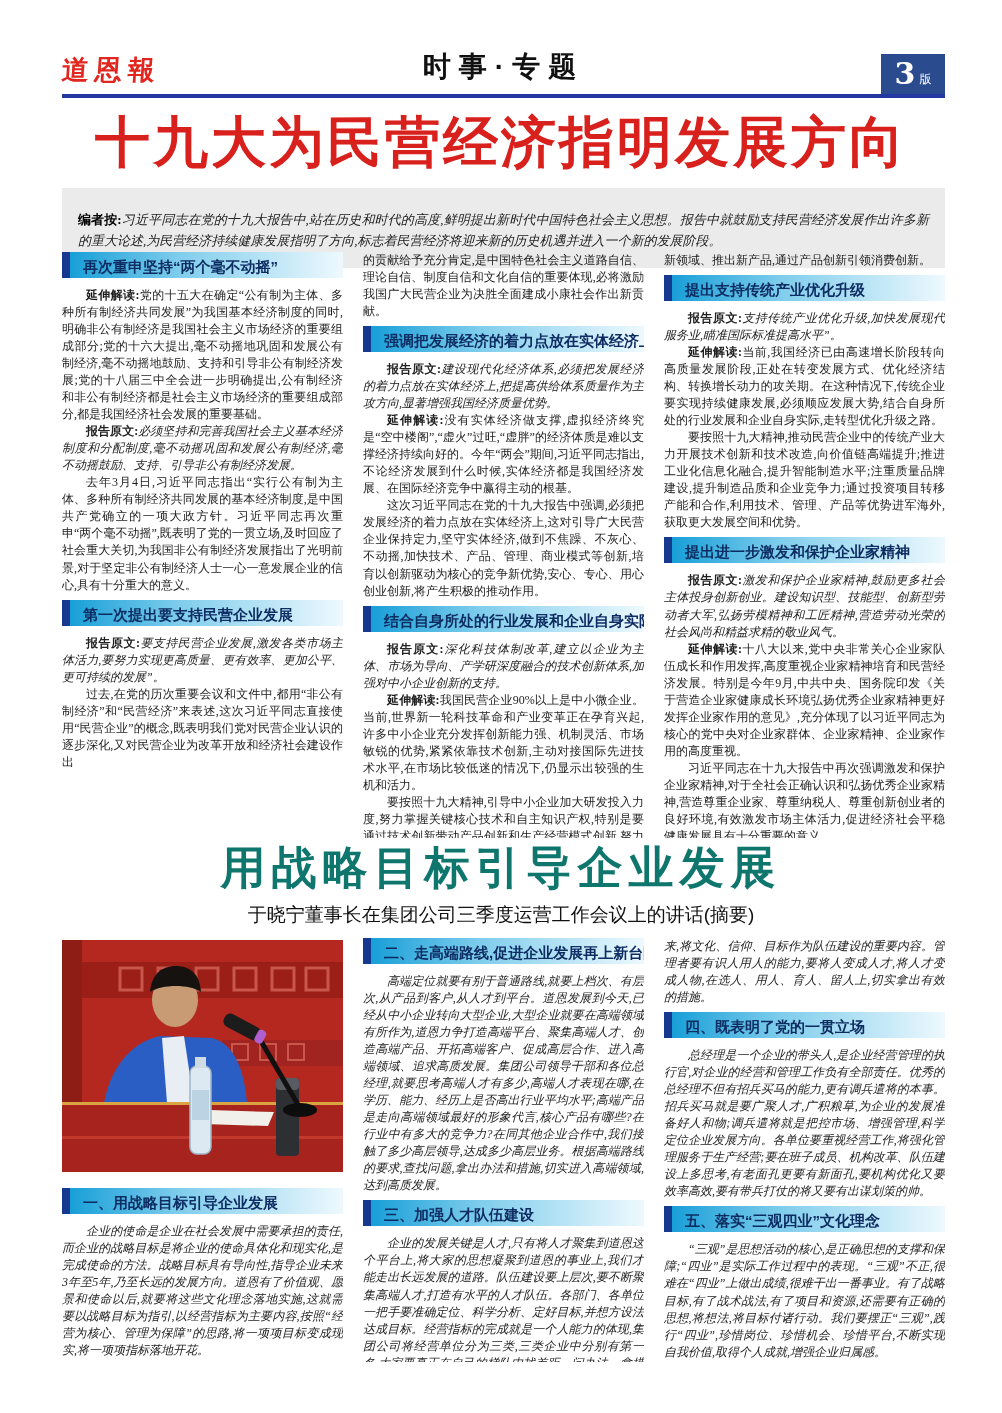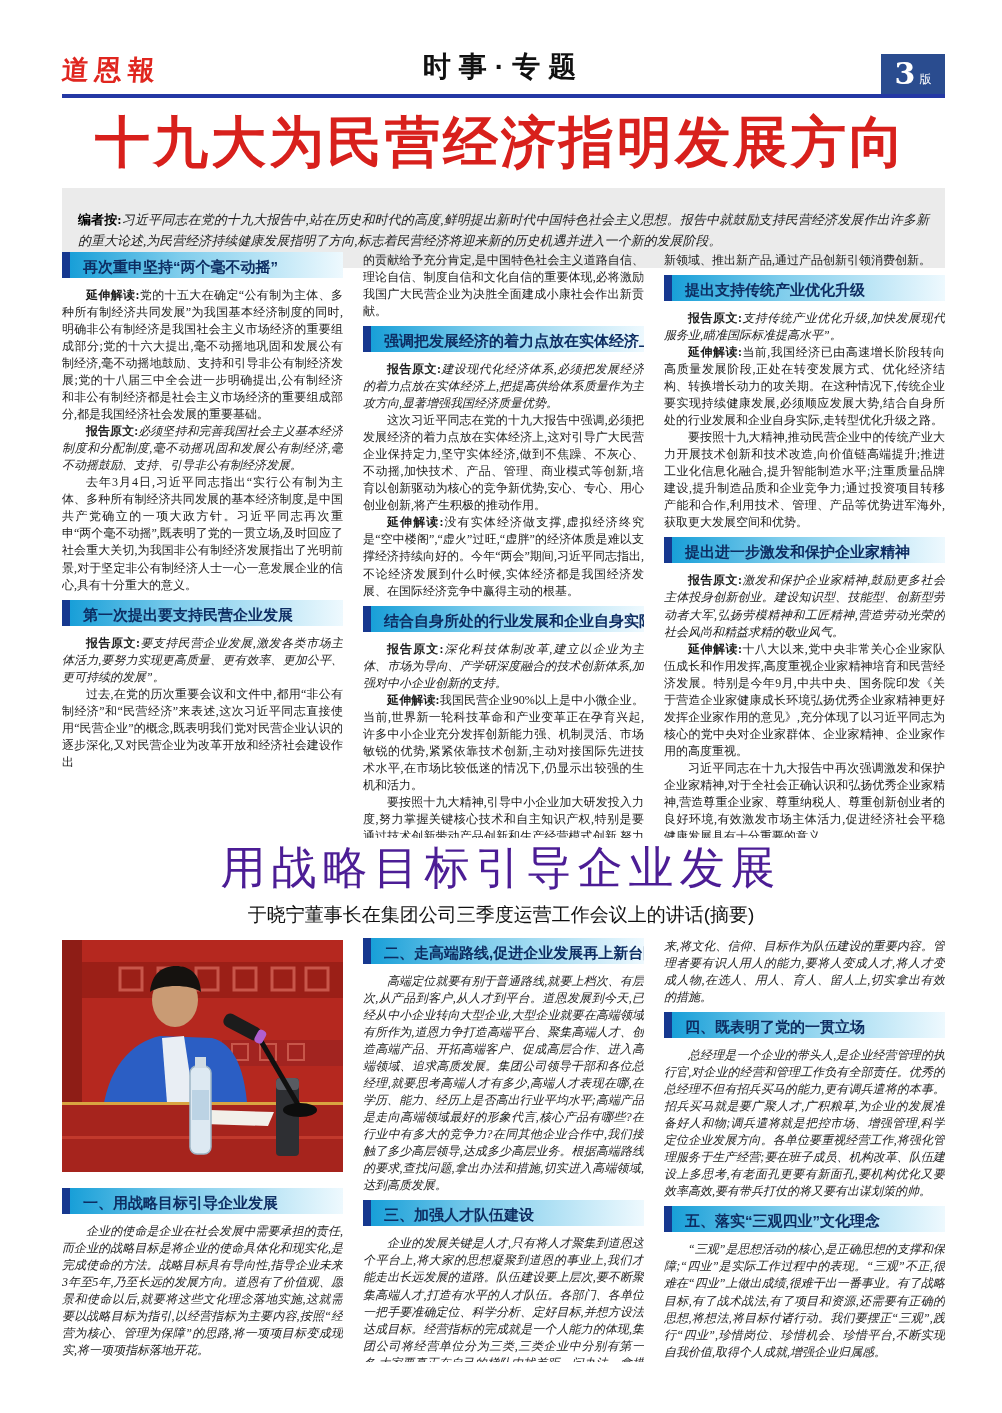--- a/index.html
+++ b/index.html
@@ -34,22 +34,22 @@
            background:linear-gradient(90deg,#189fd8 0%,#7fcdec 40%,#eef9fe 100%);
            border-left:8px solid #16388f;padding-left:13px;white-space:nowrap;overflow:hidden;
            font-family:"Liberation Sans","DejaVu Sans",sans-serif;}
   .col > div > .sec-hdr:first-child{margin-top:0;}
   .para{margin:0;text-indent:2em;}
   .para.noindent{text-indent:0;}
   .para b{font-style:normal;}
   .para.original{font-style:italic;color:#222;}
 
   
-  .a2-title{position:absolute;top:838px;left:0;width:100%;text-align:center;font-size:45px;font-weight:normal;
-            color:#4c1d95;letter-spacing:6px;font-family:"Liberation Sans","DejaVu Sans",sans-serif;white-space:nowrap;}
+  .a2-title{position:absolute;top:838px;left:0;width:100%;text-align:center;font-size:45px;font-weight:bold;
+            color:#0f766e;letter-spacing:6px;font-family:"Liberation Sans","DejaVu Sans",sans-serif;white-space:nowrap;}
   .a2-subtitle{position:absolute;top:902px;left:0;width:100%;text-align:center;font-size:19px;color:#111;
                font-family:"Liberation Sans","DejaVu Sans",sans-serif;}
   .photo{display:block;width:281px;height:232px;margin:2px 0 16px 0;}
 </style>
 </head>
 <body>
 
 <div class="page">
 
   <div class="masthead">
@@ -78,22 +78,22 @@
           <div class="sec-hdr">第一次提出要支持民营企业发展</div>
           <p class="para original"><b>报告原文:</b>要支持民营企业发展,激发各类市场主体活力,要努力实现更高质量、更有效率、更加公平、更可持续的发展”。</p>
           <p class="para">过去,在党的历次重要会议和文件中,都用“非公有制经济”和“民营经济”来表述,这次习近平同志直接使用“民营企业”的概念,既表明我们党对民营企业认识的逐步深化,又对民营企业为改革开放和经济社会建设作出</p>
         </div>
       </div>
     <div class="col">
         <div>
           <p class="para noindent">的贡献给予充分肯定,是中国特色社会主义道路自信、理论自信、制度自信和文化自信的重要体现,必将激励我国广大民营企业为决胜全面建成小康社会作出新贡献。</p>
           <div class="sec-hdr">强调把发展经济的着力点放在实体经济上来</div>
           <p class="para original"><b>报告原文:</b>建设现代化经济体系,必须把发展经济的着力点放在实体经济上,把提高供给体系质量作为主攻方向,显著增强我国经济质量优势。</p>
+          <p class="para"><b>延伸解读:</b>没有实体经济做支撑,虚拟经济终究是“空中楼阁”,“虚火”过旺,“虚胖”的经济体质是难以支撑经济持续向好的。今年“两会”期间,习近平同志指出,不论经济发展到什么时候,实体经济都是我国经济发展、在国际经济竞争中赢得主动的根基。</p>
           <p class="para">这次习近平同志在党的十九大报告中强调,必须把发展经济的着力点放在实体经济上,这对引导广大民营企业保持定力,坚守实体经济,做到不焦躁、不灰心、不动摇,加快技术、产品、管理、商业模式等创新,培育以创新驱动为核心的竞争新优势,安心、专心、用心创业创新,将产生积极的推动作用。</p>
-          <p class="para"><b>延伸解读:</b>没有实体经济做支撑,虚拟经济终究是“空中楼阁”,“虚火”过旺,“虚胖”的经济体质是难以支撑经济持续向好的。今年“两会”期间,习近平同志指出,不论经济发展到什么时候,实体经济都是我国经济发展、在国际经济竞争中赢得主动的根基。</p>
           <div class="sec-hdr">结合自身所处的行业发展和企业自身实际</div>
           <p class="para original"><b>报告原文:</b>深化科技体制改革,建立以企业为主体、市场为导向、产学研深度融合的技术创新体系,加强对中小企业创新的支持。</p>
           <p class="para"><b>延伸解读:</b>我国民营企业90%以上是中小微企业。当前,世界新一轮科技革命和产业变革正在孕育兴起,许多中小企业充分发挥创新能力强、机制灵活、市场敏锐的优势,紧紧依靠技术创新,主动对接国际先进技术水平,在市场比较低迷的情况下,仍显示出较强的生机和活力。</p>
           <p class="para">要按照十九大精神,引导中小企业加大研发投入力度,努力掌握关键核心技术和自主知识产权,特别是要通过技术创新带动产品创新和生产经营模式创新,努力将价值链向研发、标准制定、销售服务等方面拓展,发挥科技创新在全面创新中的引领作用,不断开发新技术、涉足</p>
         </div>
       </div>
     <div class="col">
         <div>
           <p class="para noindent">新领域、推出新产品,通过产品创新引领消费创新。</p>
           <div class="sec-hdr">提出支持传统产业优化升级</div>

